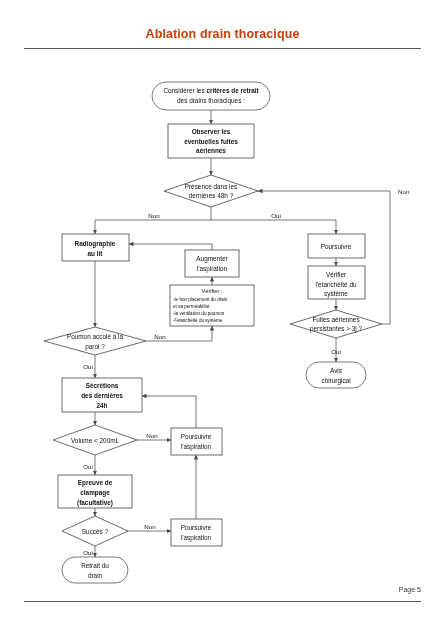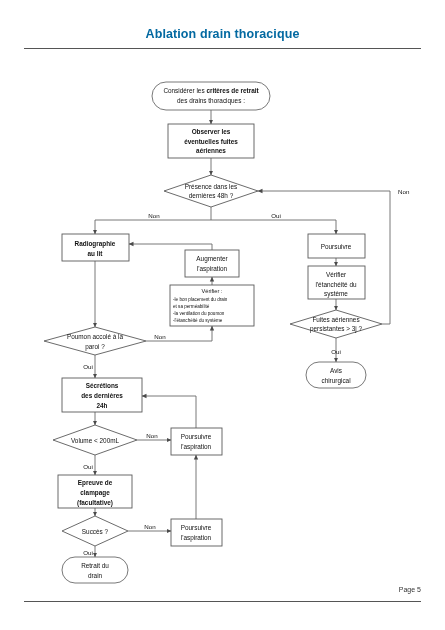--- a/index.html
+++ b/index.html
@@ -24,21 +24,21 @@
   }
   .doc-title {
     position: absolute;
     top: 27px;
     left: 0;
     width: 445px;
     text-align: center;
     font-size: 12.5px;
     font-weight: bold;
     letter-spacing: 0.1px;
-    color: #0369a1;
+    color: #c2410c;
   }
   .rule {
     position: absolute;
     left: 24px;
     width: 397px;
     height: 0;
     border-top: 1.3px solid #555555;
   }
   .rule.top { top: 48px; }
   .rule.bottom { top: 601px; }

